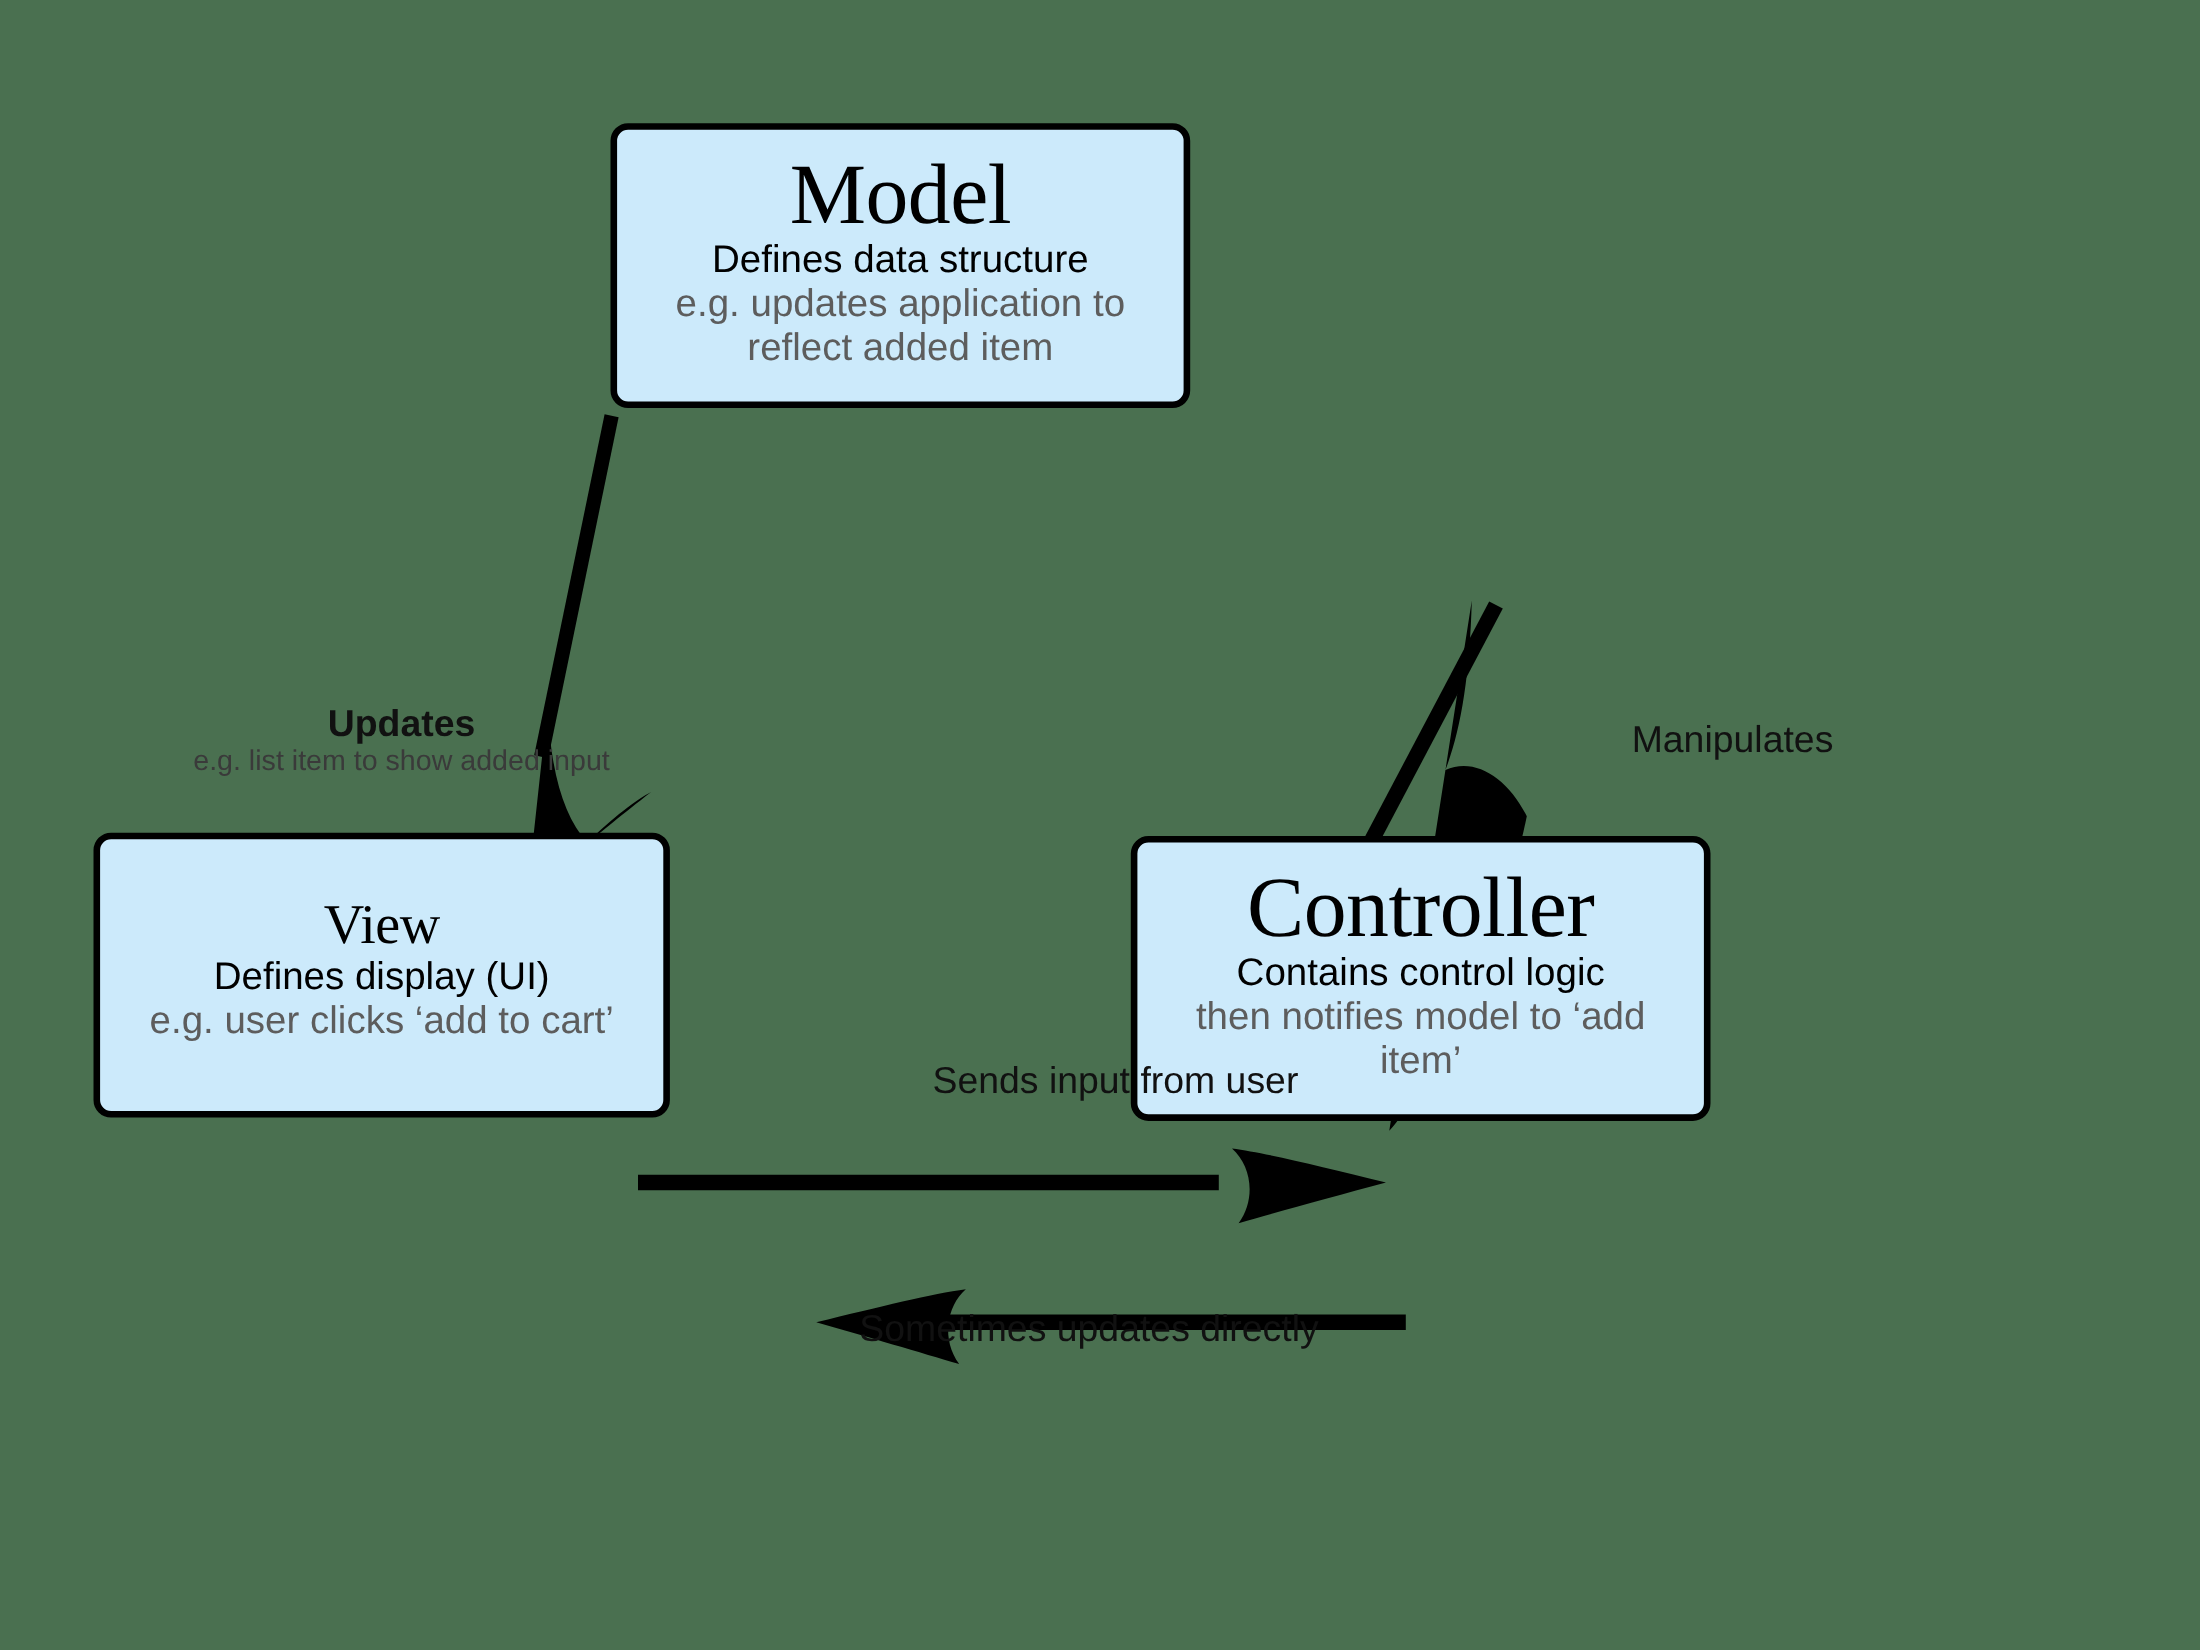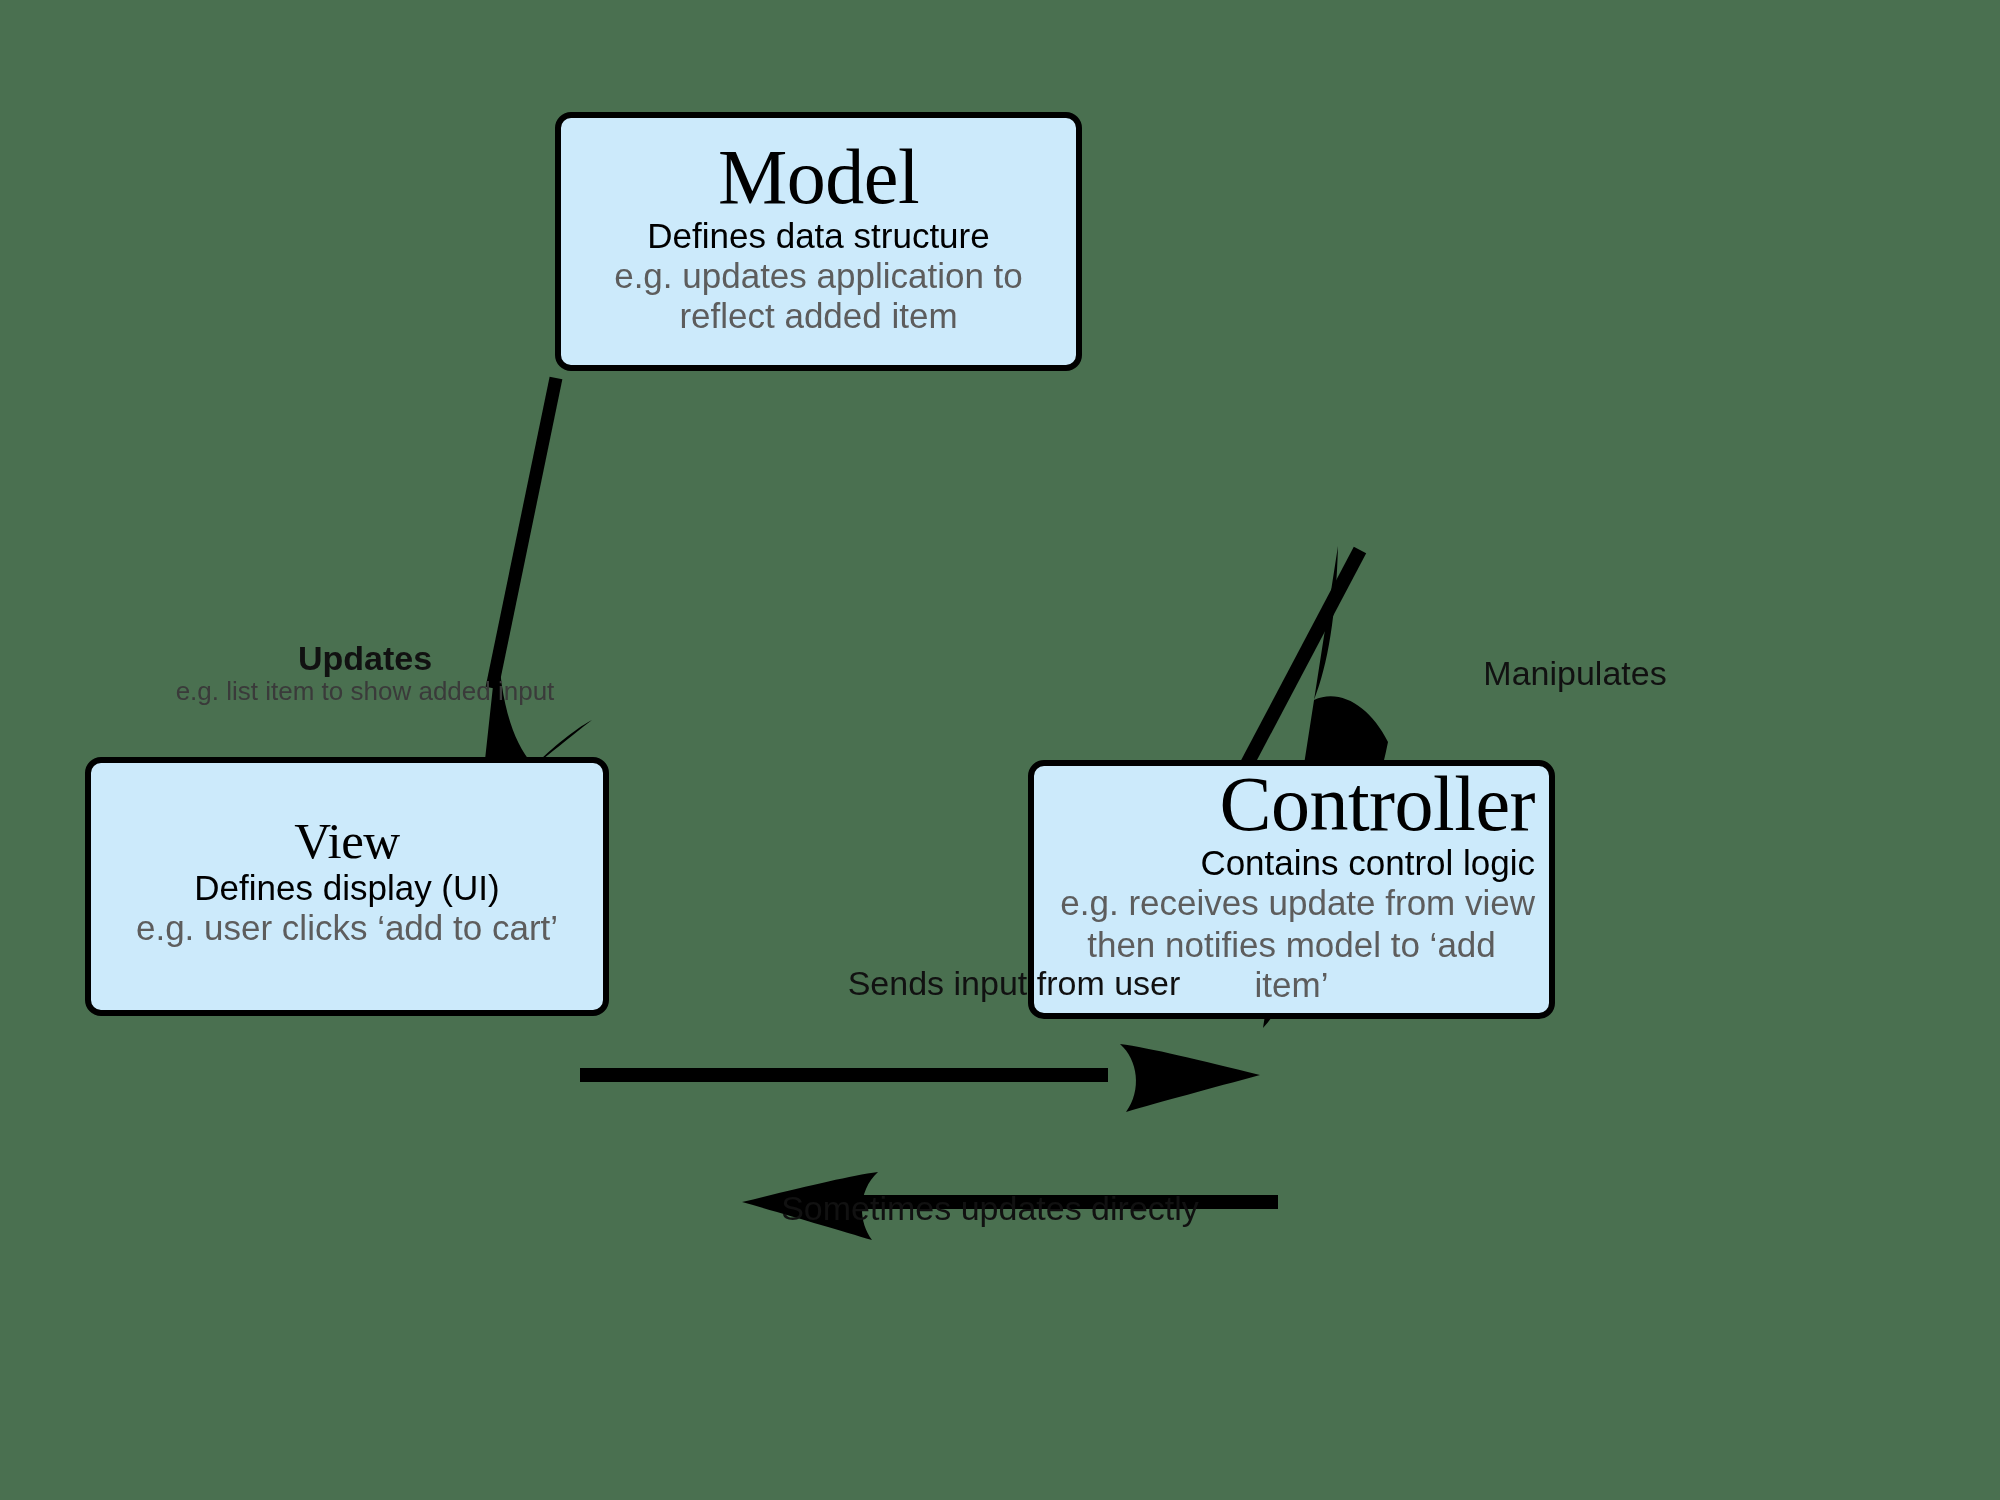--- a/index.html
+++ b/index.html
@@ -56,21 +56,21 @@
   .node-eg {
     font-family: "Liberation Sans", sans-serif;
     font-size: 35px;
     line-height: 1.14;
     color: #5d5d5d;
     margin-top: 2px;
   }
 
   #node-model      { left: 522px;  top: 112px;  width: 527px; height: 259px; }
   #node-view       { left: 52px;   top: 757px;  width: 524px; height: 259px; }
-  #node-controller { left: 995px;  top: 760px;  width: 527px; height: 259px; align-items: flex-end; }
+  #node-controller { left: 995px;  top: 760px;  width: 527px; height: 259px; }
 
   #node-model .node-title      { font-size: 78px; }
   #node-view .node-title       { font-size: 51px; }
   #node-controller .node-title { font-size: 78px; }
 
   
   .edge-label {
     position: absolute;
     text-align: center;
     white-space: nowrap;
@@ -147,21 +147,20 @@
 
   <div class="node" id="node-view">
     <div class="node-title">View</div>
     <div class="node-sub">Defines display (UI)</div>
     <div class="node-eg">e.g. user clicks ‘add to cart’</div>
   </div>
 
   <div class="node" id="node-controller">
     <div class="node-title">Controller</div>
     <div class="node-sub">Contains control logic</div>
-    <div class="node-eg">e.g. receives update from view</div>
     <div class="node-eg">then notifies model to ‘add item’</div>
   </div>
 
   <div class="edge-label" id="lbl-updates">
     <div class="el-main bold">Updates</div>
     <div class="el-sub">e.g. list item to show added input</div>
   </div>
 
   <div class="edge-label" id="lbl-manipulates">
     <div class="el-main">Manipulates</div>

